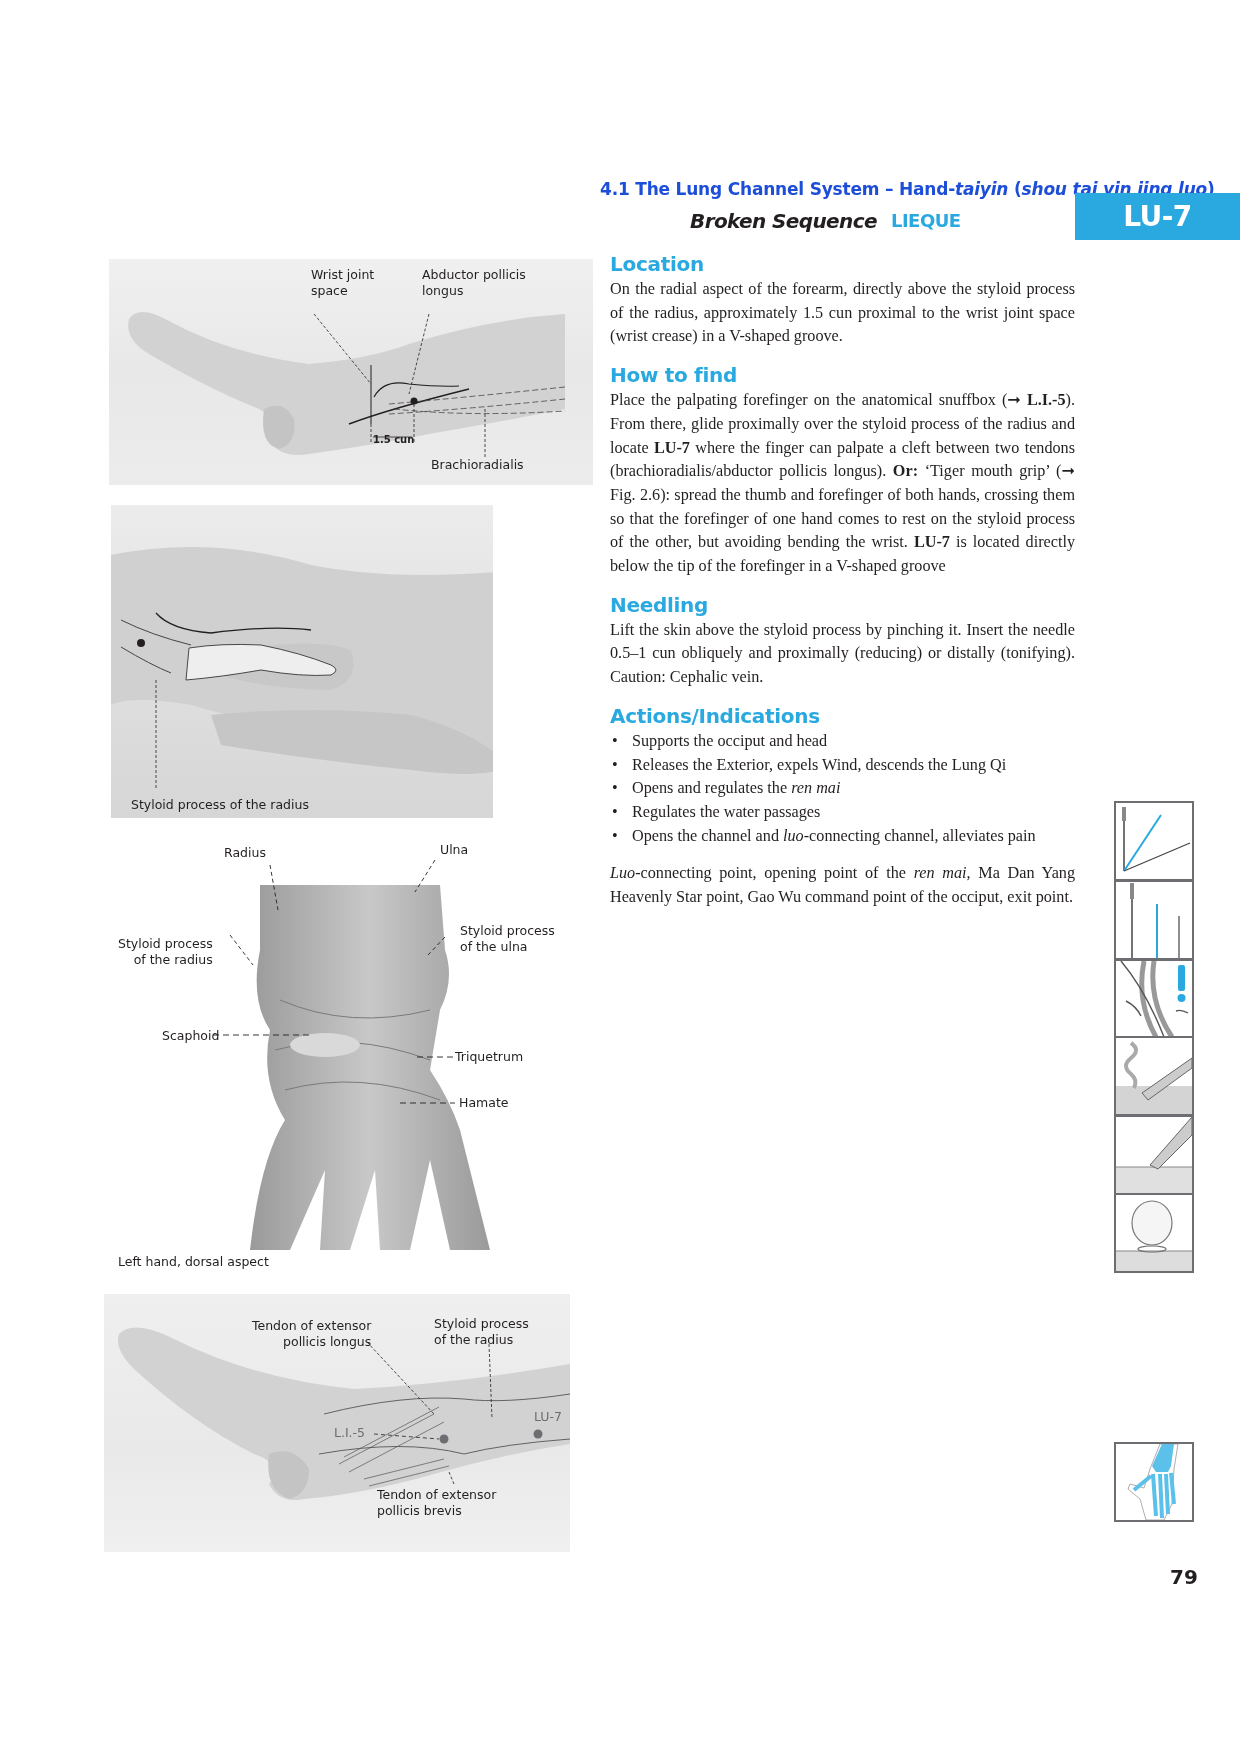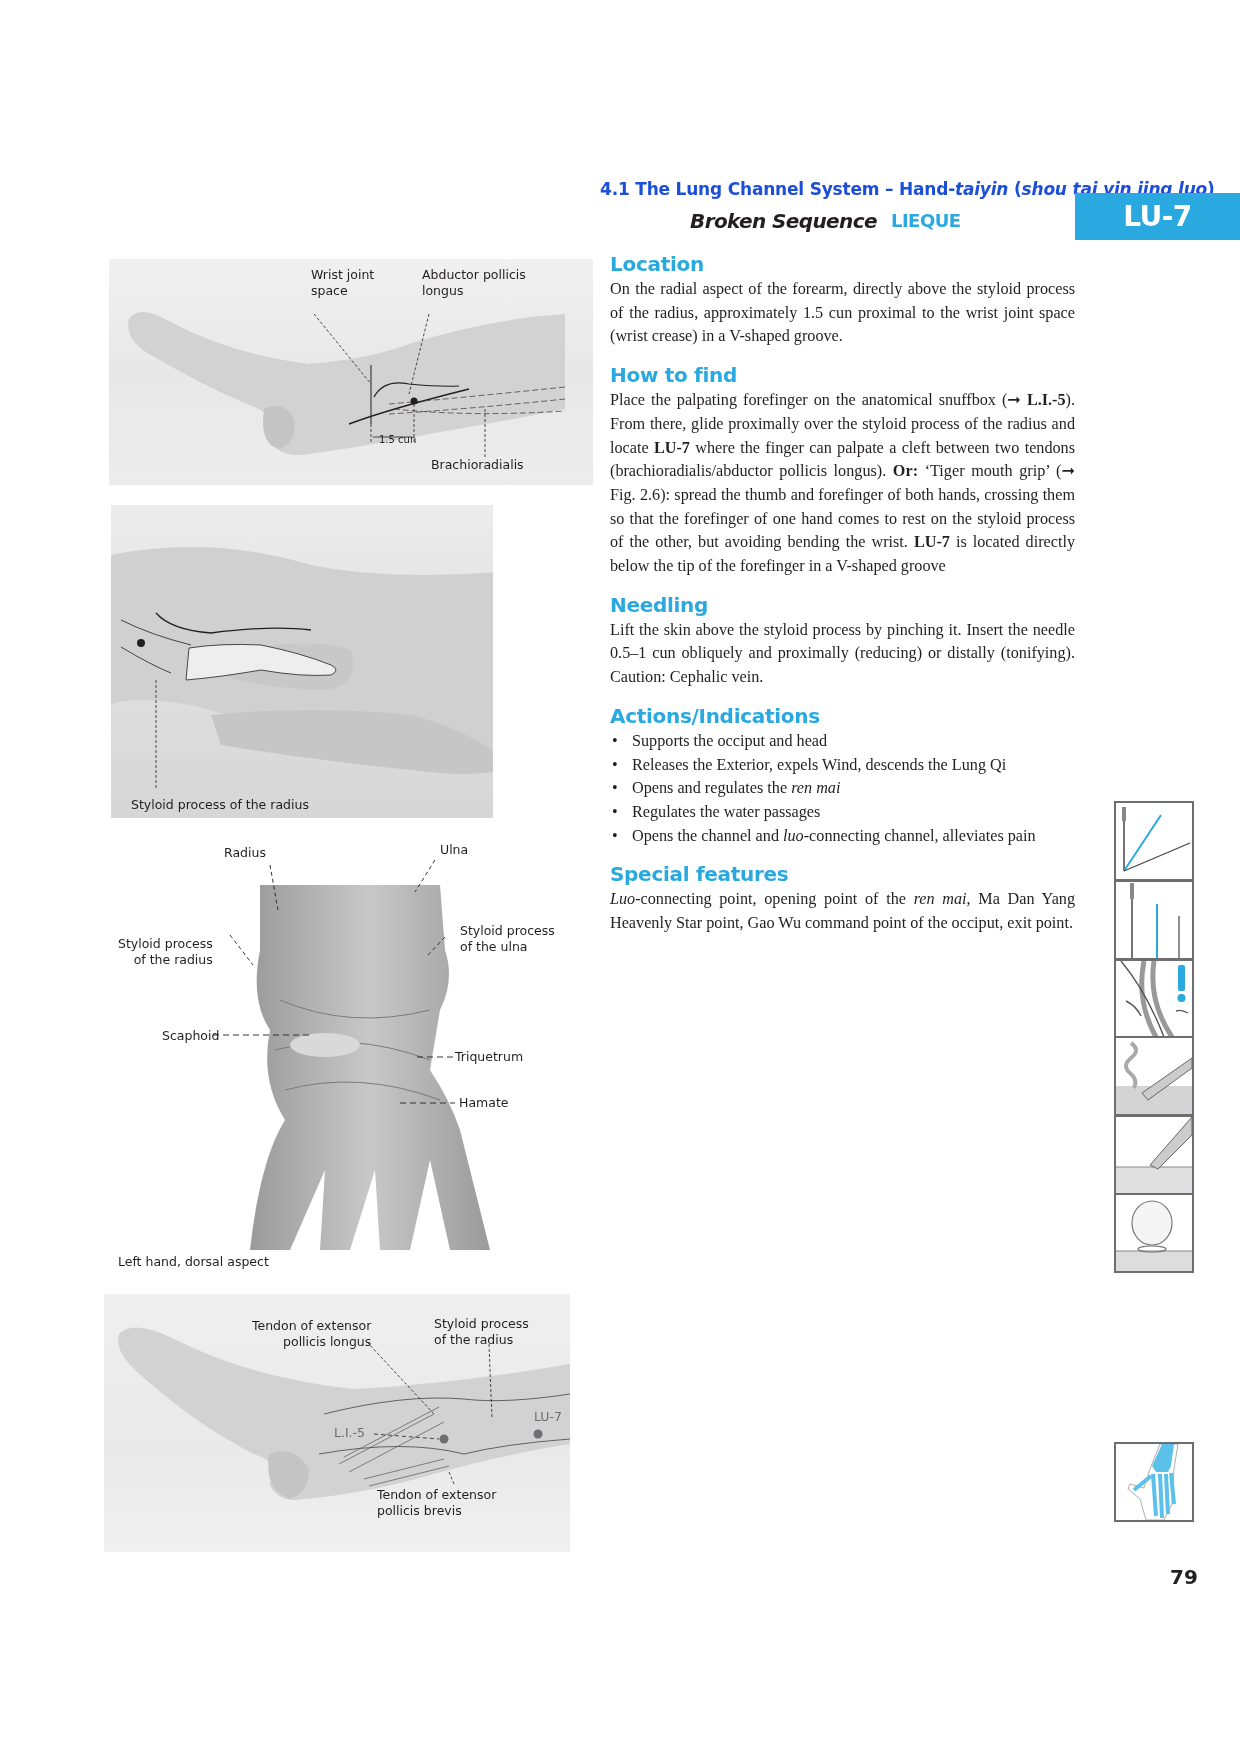--- a/index.html
+++ b/index.html
@@ -74,21 +74,20 @@
     <ul>
       <li><span>Supports the occiput and head</span></li>
       <li><span>Releases the Exterior, expels Wind, descends the Lung Qi</span></li>
       <li><span>Opens and regulates the </span><i>ren mai</i></li>
       <li><span>Regulates the water passages</span></li>
       <li><span>Opens the channel and </span><i>luo</i><span>-connecting channel, alleviates pain</span></li>
     </ul>
   </div>
 
   <div class="section">
-    <h2>Special features</h2>
     <p><i>Luo</i><span>-connecting point, opening point of the </span><i>ren mai</i><span>, Ma Dan Yang Heavenly Star point, Gao Wu command point of the occiput, exit point.</span></p>
   </div>
 </div>
 
 <div class="fig fig1">
   <svg width="456" height="226" viewBox="0 0 456 226">
     <path d="M20 60 Q30 45 60 62 Q120 95 200 105 Q260 100 300 85 Q380 60 456 55 L456 150 Q380 165 320 175 Q270 185 200 195 Q170 200 160 180 Q170 160 150 150 Q100 130 40 95 Q15 80 20 60Z" fill="#d2d2d2"></path>
     <path d="M155 150 Q175 140 185 160 Q188 185 170 190 Q150 185 155 150Z" fill="#c4c4c4"></path>
     <line x1="262" y1="106" x2="262" y2="165" stroke="#231f20" stroke-width="1"></line>
     <path d="M265 138 Q275 120 300 125 Q330 128 350 127" fill="none" stroke="#231f20" stroke-width="1.2"></path>
@@ -97,21 +96,21 @@
     <circle cx="305" cy="142" r="3.5" fill="#231f20"></circle>
     <line x1="205" y1="55" x2="262" y2="125" stroke="#231f20" stroke-width="0.8" stroke-dasharray="3 2"></line>
     <line x1="320" y1="55" x2="300" y2="135" stroke="#231f20" stroke-width="0.8" stroke-dasharray="3 2"></line>
     <line x1="262" y1="165" x2="262" y2="185" stroke="#231f20" stroke-width="0.8" stroke-dasharray="3 2"></line>
     <line x1="305" y1="145" x2="305" y2="185" stroke="#231f20" stroke-width="0.8" stroke-dasharray="3 2"></line>
     <line x1="264" y1="178" x2="303" y2="178" stroke="#231f20" stroke-width="0.8"></line>
     <line x1="376" y1="150" x2="376" y2="200" stroke="#231f20" stroke-width="0.8" stroke-dasharray="3 2"></line>
   </svg>
   <div class="fig-label" style="left:202px;top:8px;"><span>Wrist joint</span><br><span>space</span></div>
   <div class="fig-label" style="left:313px;top:8px;"><span>Abductor pollicis</span><br><span>longus</span></div>
-  <div class="fig-label small" style="left:270px;top:173px;">1.5 cun</div>
+  <div class="fig-label small" style="left:264px;top:173px;font-weight:bold;">1.5 cun</div>
   <div class="fig-label" style="left:322px;top:198px;">Brachioradialis</div>
 </div>
 
 <div class="fig fig2">
   <svg width="451" height="313" viewBox="0 0 451 313">
     <path d="M0 50 Q100 30 200 60 Q300 80 451 60 L451 230 Q350 260 250 240 Q150 220 80 200 Q20 190 0 200Z" fill="#d0d0d0"></path>
     <path d="M100 150 Q200 130 240 145 Q250 175 220 185 Q160 185 110 170Z" fill="#c8c8c8"></path>
     <path d="M100 210 Q200 200 300 210 Q360 225 400 260 Q380 275 300 265 Q200 255 110 240Z" fill="#c6c6c6"></path>
     <path d="M45 108 Q60 125 100 128 Q160 120 200 125" fill="none" stroke="#231f20" stroke-width="1.3"></path>
     <path d="M10 115 Q40 130 80 140 M10 142 Q40 160 60 168" fill="none" stroke="#231f20" stroke-width="0.8"></path>

